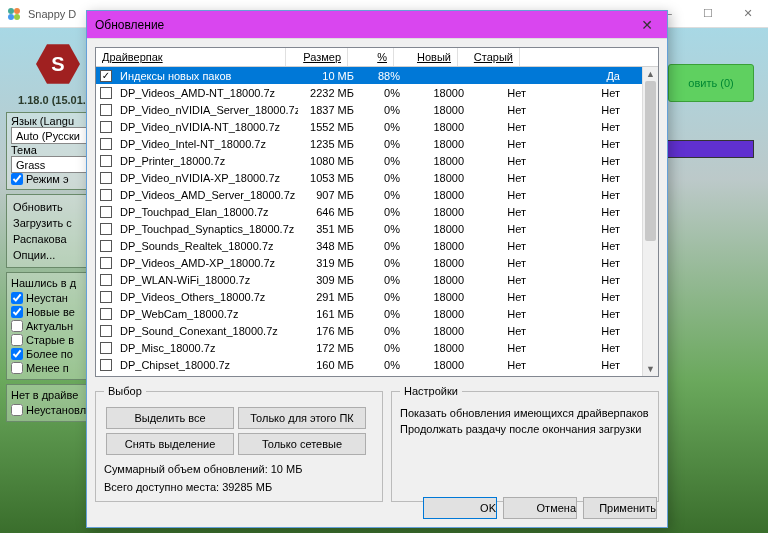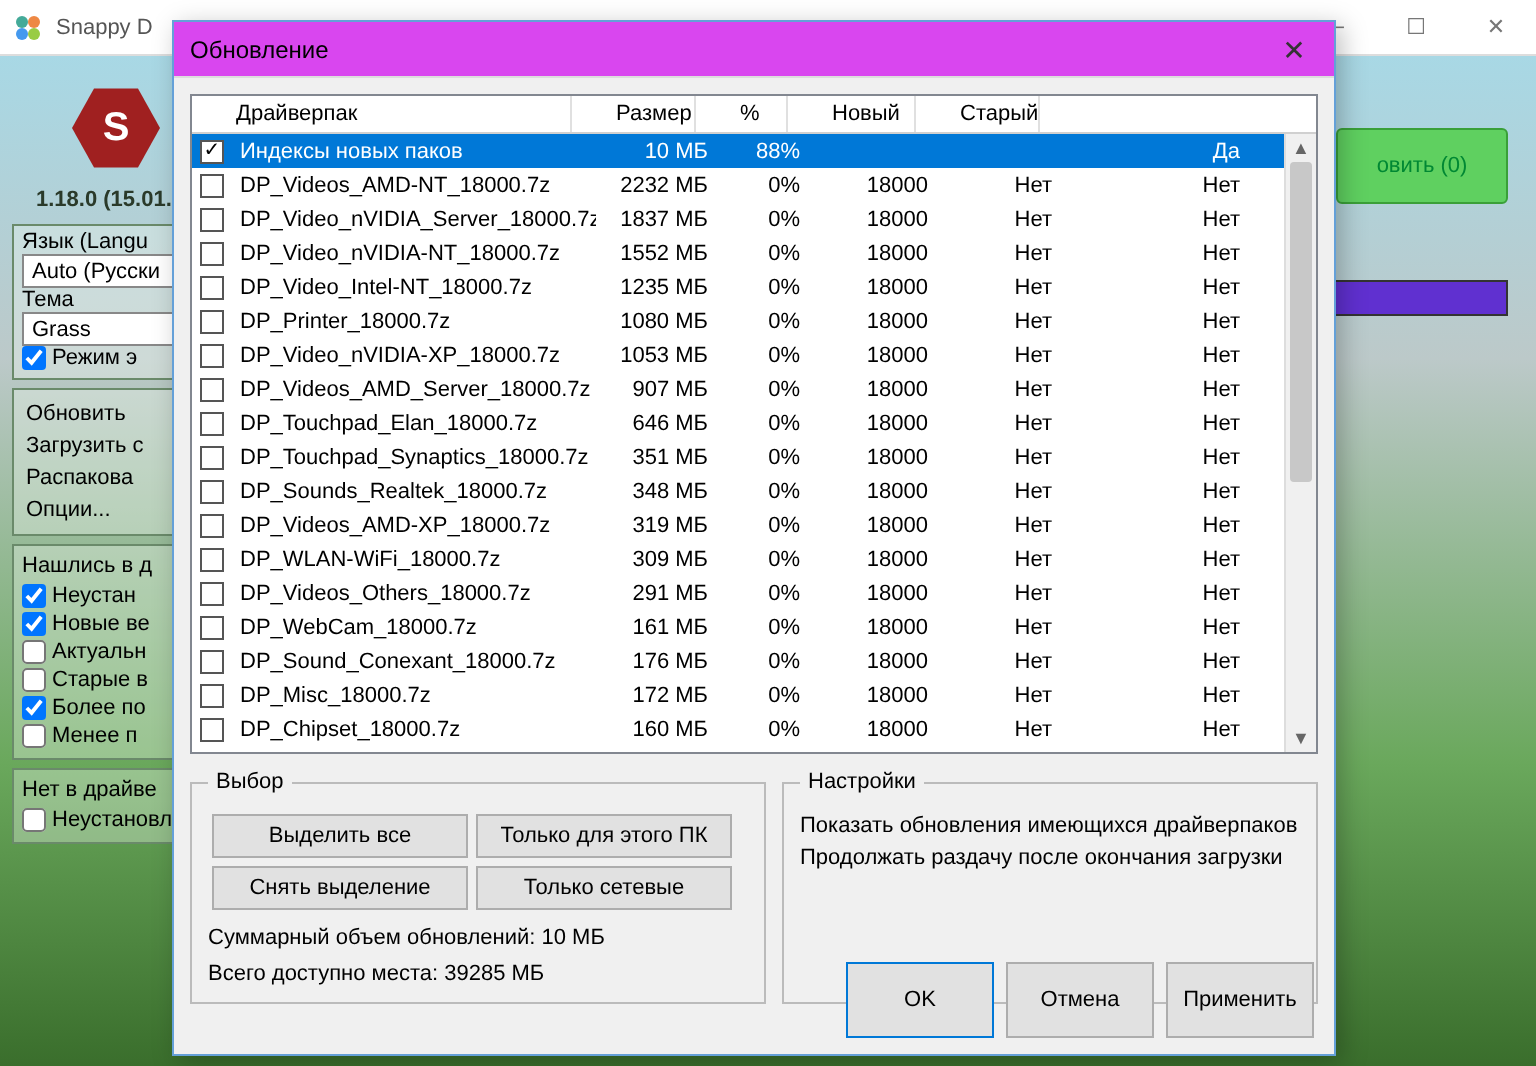--- a/index.html
+++ b/index.html
@@ -35,21 +35,21 @@
 .purple-bar { position:absolute; top:112px; right:14px; width:96px; height:18px; background:#6030d0; border:1px solid #333; }
 
 
 .dialog { position:absolute; top:10px; left:86px; width:582px; height:518px; background:#f0f0f0; border:1px solid #64a0d8; box-shadow: 3px 3px 12px rgba(0,0,0,0.25); }
 .dlg-titlebar { height:28px; background:#d946ef; display:flex; align-items:center; border-bottom:1px solid #ddd; }
 .dlg-titlebar .title { flex:1; padding-left:8px; color:#000; font-size:12px; }
 .dlg-titlebar .close { width:40px; height:26px; display:flex; align-items:center; justify-content:center; color:#333; font-size:14px; }
 
 .listview { margin:8px; border:1px solid #828790; background:#fff; height:330px; display:flex; flex-direction:column; }
 .lv-header { display:flex; background:#fff; border-bottom:1px solid #d0d0d0; }
-.lv-header .col { padding:3px 22px; border-right:1px solid #e0e0e0; color:#000; }
+.lv-header .col { padding:3px 6px; border-right:1px solid #e0e0e0; color:#000;text-decoration:underline; }
 .lv-body { flex:1; overflow:hidden; position:relative; }
 .lv-row { display:flex; align-items:center; height:17px; padding-left:4px; }
 .lv-row .cell { padding:0 6px; white-space:nowrap; overflow:hidden; }
 .lv-row .cb { width:12px; height:12px; border:1px solid #555; margin-right:2px; display:inline-block; flex-shrink:0; background:#fff; }
 .lv-row .cb.checked::after { content:"✓"; font-size:10px; line-height:10px; display:block; text-align:center; color:#000; }
 .lv-row.sel { background:#0078d7; color:#fff; }
 .lv-row.sel .cb { background:#fff; }
 .c-name { width:190px; }
 .c-size { width:62px; text-align:right; }
 .c-pct  { width:46px; text-align:right; }
@@ -64,21 +64,21 @@
 
 .bottom-area { display:flex; padding:0 8px 8px 8px; gap:8px; }
 fieldset { border:1px solid #bbb; padding:8px; }
 fieldset legend { padding:0 4px; }
 .sel-btn { width:128px; height:22px; background:#e1e1e1; border:1px solid #adadad; margin:2px; cursor:default; }
 .sel-grid { display:flex; flex-wrap:wrap; }
 .stat { margin-top:6px; font-size:11px; }
 .settings-line { padding:2px 0; }
 
 .dlg-buttons { position:absolute; bottom:8px; right:10px; display:flex; gap:6px; }
-.dlg-btn { width:74px; height:38px; background:#e1e1e1; border:1px solid #adadad; }
+.dlg-btn { width:74px; height:22px; background:#e1e1e1; border:1px solid #adadad;text-align:right; }
 .dlg-btn.default { border:1px solid #0078d7; }
 </style>
 </head>
 <body>
 
 <div class="parent-window">
   <div class="parent-titlebar">
     <span class="icon">
       <svg viewBox="0 0 16 16" width="16" height="16">
           <circle cx="5" cy="5" r="3" fill="#4a9"></circle>

